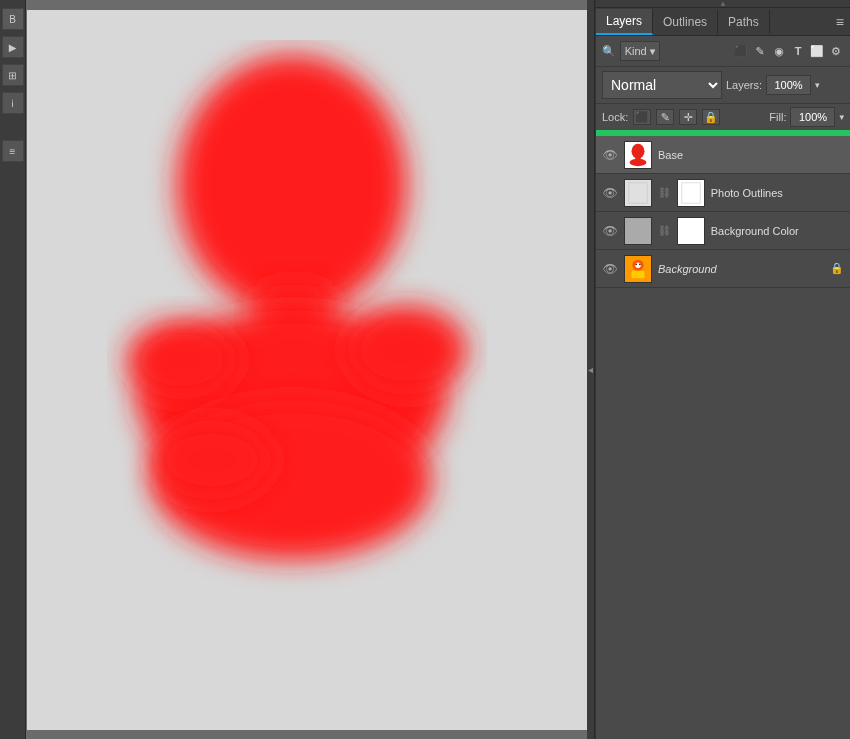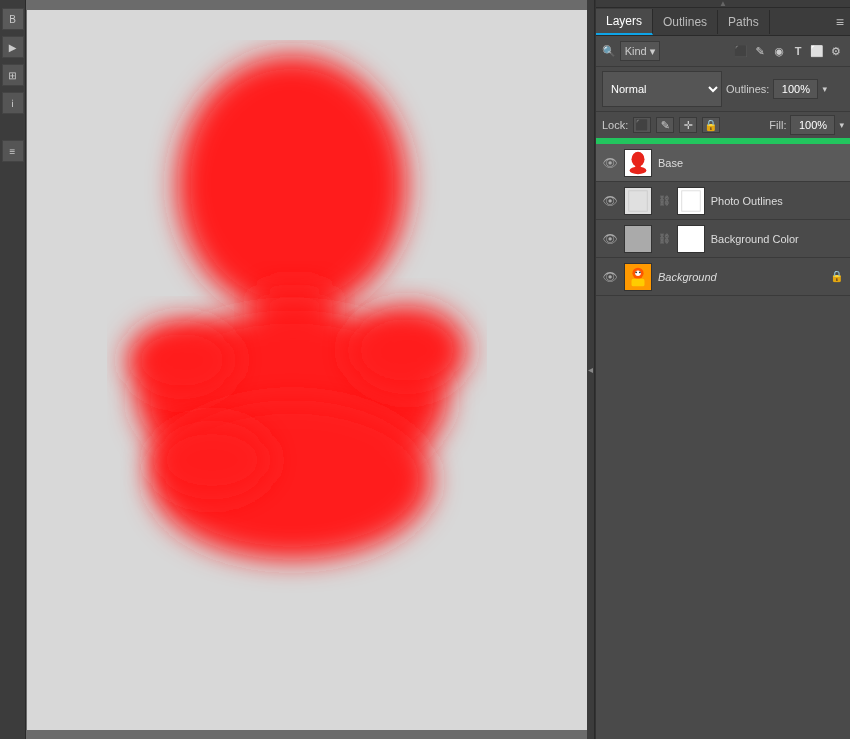--- a/index.html
+++ b/index.html
@@ -134,24 +134,24 @@
       padding: 4px 6px;
       background: #4a4a4a;
       border-bottom: 1px solid #3a3a3a;
       gap: 4px;
     }
 
     .blend-select {
       background: #555;
       border: 1px solid #3a3a3a;
       color: #fff;
-      font-size: 11px;
+      font-size: 14px;
       padding: 2px 4px;
       width: 120px;
-      height: 36px;
+      height: 28px;
       cursor: pointer;
     }
 
     .opacity-row {
       display: flex;
       align-items: center;
       gap: 4px;
     }
 
     .opacity-label {
@@ -389,21 +389,21 @@
       <div class="search-icon-btn">⬜</div>
       <div class="search-icon-btn">⚙</div>
     </div>
   </div>
 
   <div class="blend-row">
     <select class="blend-select">
       <option>Normal</option>
     </select>
     <div class="opacity-row">
-      <span class="opacity-label">Outlines:</span>
+      <span class="opacity-label">Layers:</span>
       <input class="opacity-value" type="text" value="100%" style="">
       <span style="color:#ccc; font-size:9px; cursor:pointer;">▾</span>
     </div>
   </div>
 
   <div class="lock-row">
     <span class="lock-label">Lock:</span>
     <div class="lock-btn">⬛</div>
     <div class="lock-btn">✎</div>
     <div class="lock-btn">✛</div>

